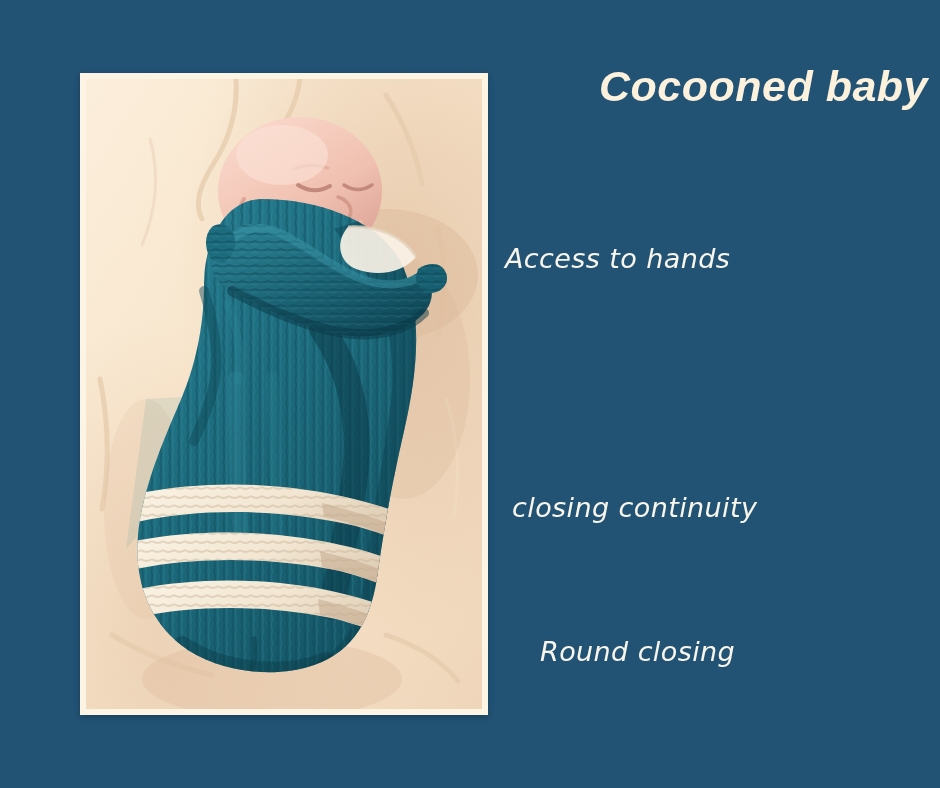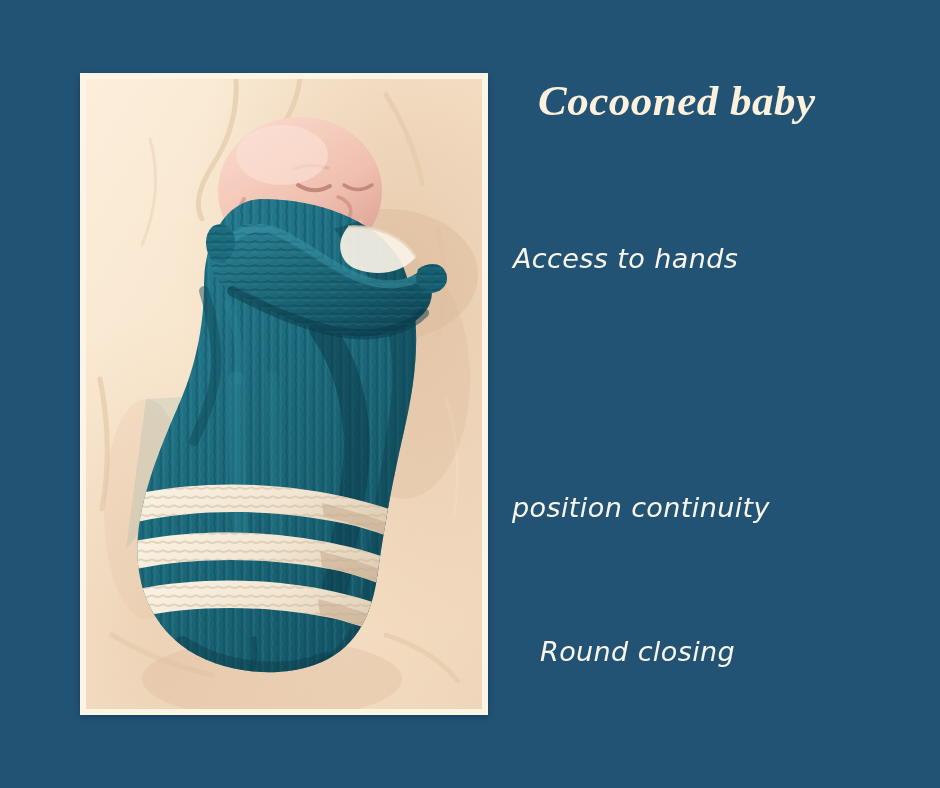--- a/index.html
+++ b/index.html
@@ -45,43 +45,44 @@
   #text-col {
     position: absolute;
     left: 500px;
     top: 0;
     width: 440px;
     height: 788px;
   }
   #title {
     position: absolute;
     left: 38px;
-    top: 78px;
+    top: 64px;
     width: 390px;
     color: #fbf1dc;
-    font-family: Liberation Serif, serif;
+    font-family: Liberation Sans, sans-serif;
     font-size: 43px;
     font-weight: 700;
     font-style: italic;
     letter-spacing: 0.5px;
     line-height: 1.05;
     white-space: nowrap;
+    text-align: right;
   }
   .feature {
     position: absolute;
     color: #f8f6ea;
     font-family: "DejaVu Sans", sans-serif;
     font-size: 27px;
     font-style: italic;
     font-weight: 400;
     letter-spacing: 0.4px;
     line-height: 1.18;
     white-space: nowrap;
   }
-  #feat-0 { left: 13px;  top: 243px; font-style: italic; }
+  #feat-0 { left: 5px;  top: 243px; font-style: italic; }
   #feat-1 { left: 13px;  top: 325px; }
   #feat-2 { left: 25px;  top: 432px; }
   #feat-3 { left: 12px;  top: 492px; }
   #feat-4 { left: 40px;  top: 596px; margin-top: 40px; }
   #feat-5 { left: 13px;  top: 654px; }
 </style>
 </head>
 <body>
 
 <div id="poster">
@@ -306,17 +307,17 @@
           <rect x="0" y="0" width="396" height="630" fill="none"></rect>
         </g>
       </svg>
     </div>
   </div>
 
   <div id="text-col">
     <div id="title">Cocooned baby</div>
 
     <div class="feature" id="feat-0">Access to hands</div>
-    <div class="feature" id="feat-3">position continuity</div>
+    <div class="feature" id="feat-3">closing continuity</div>
     <div class="feature" id="feat-4"> Round closing</div>
   </div>
 
 </div>
 
 </body></html>

